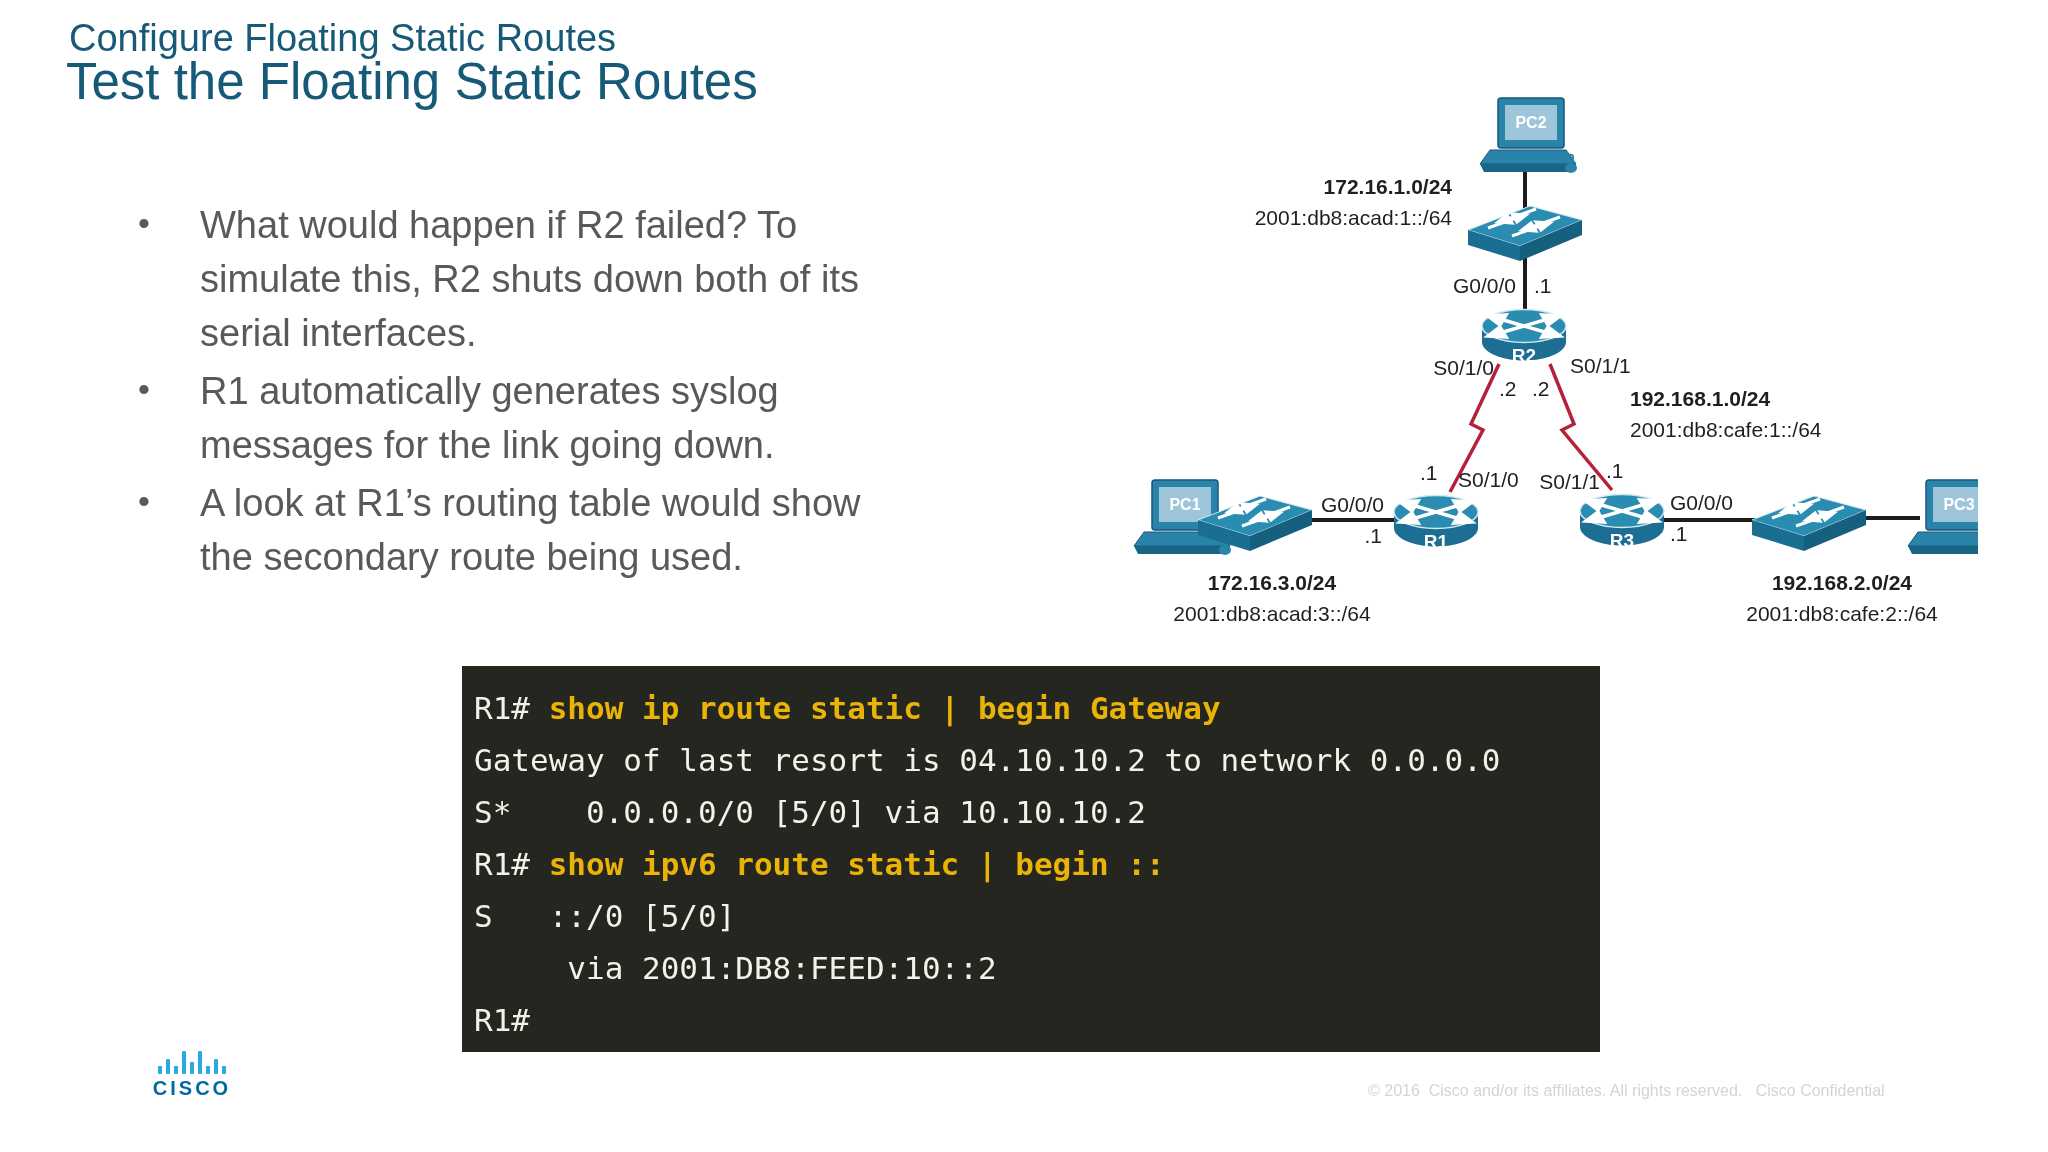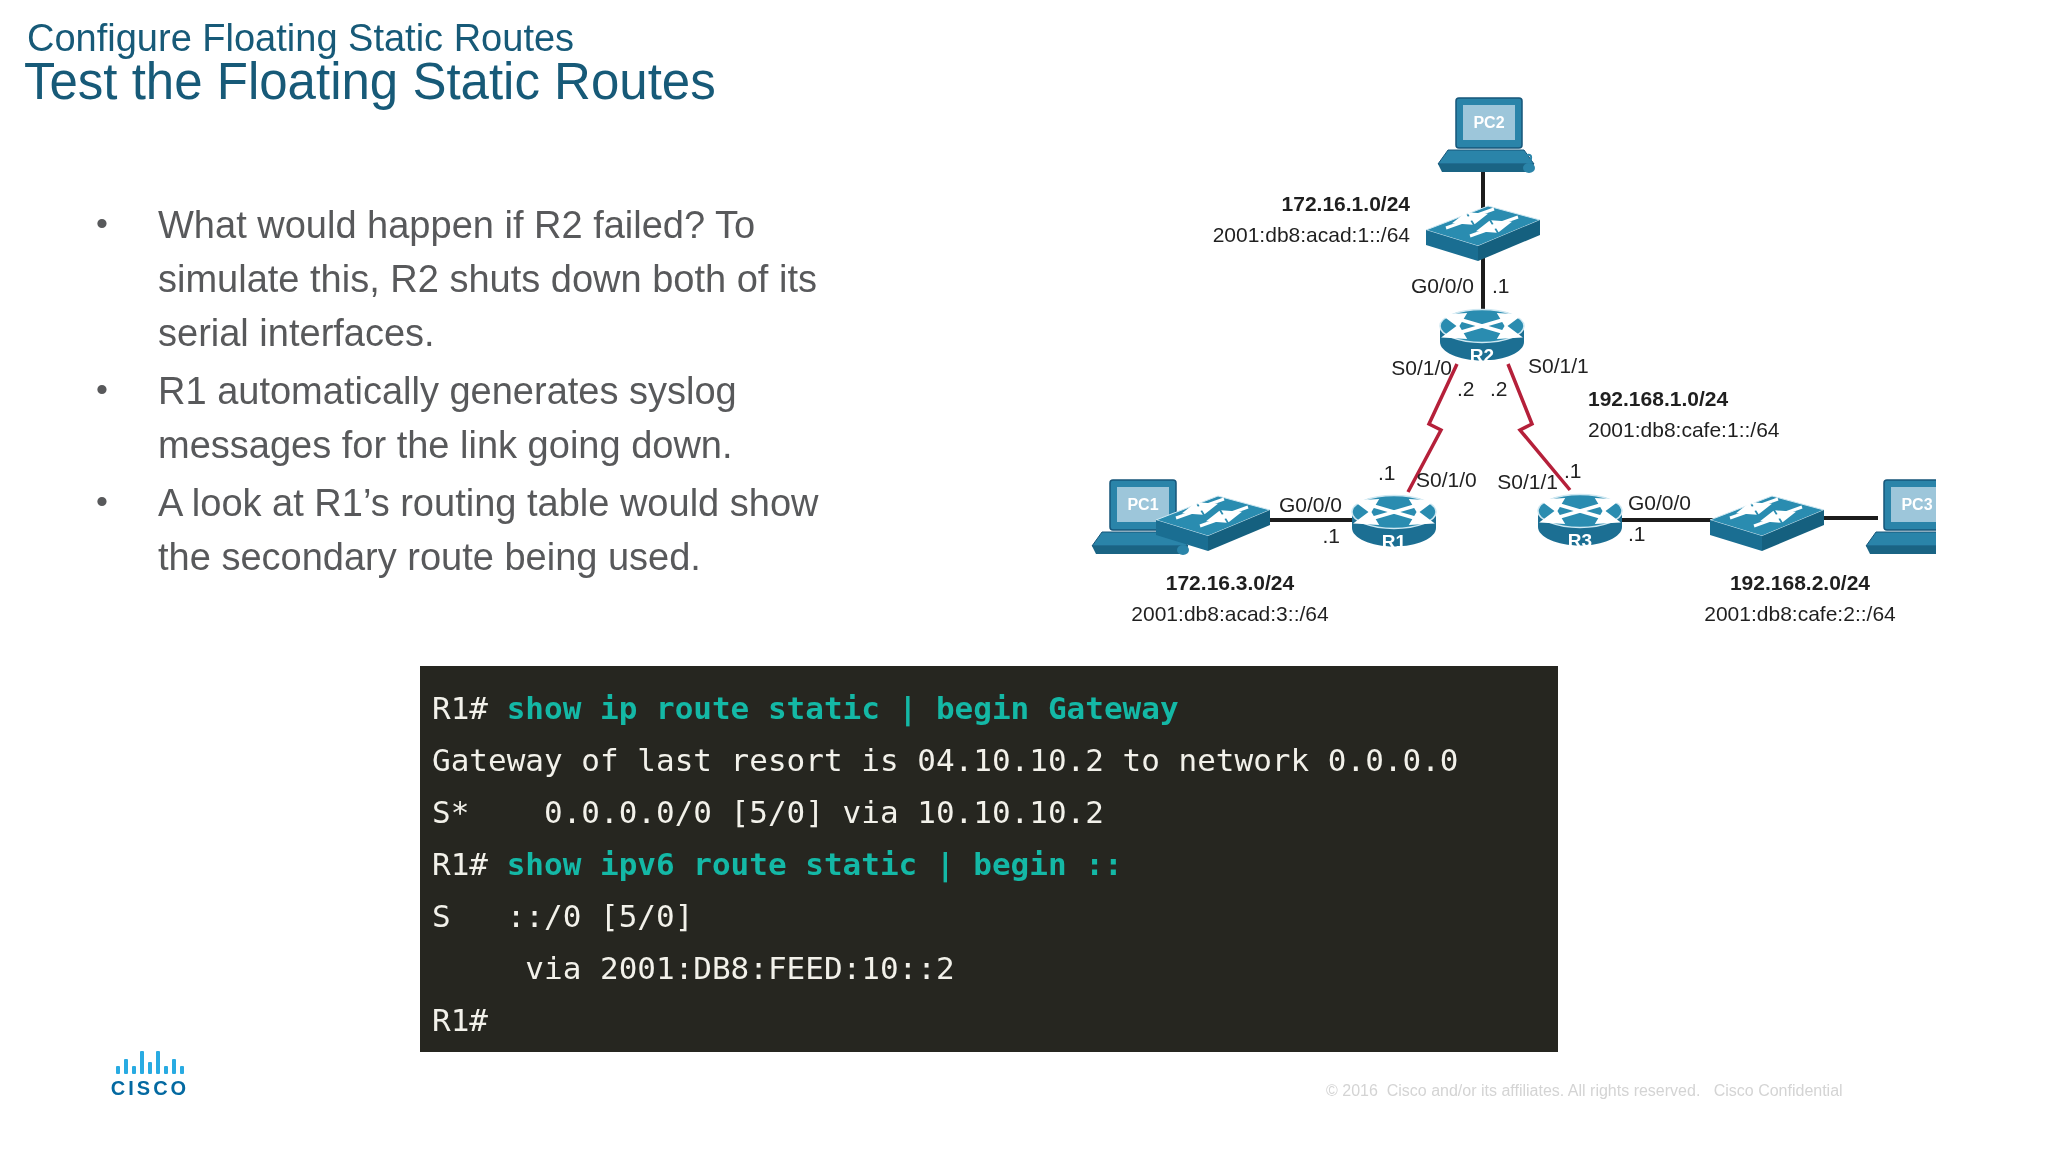--- a/index.html
+++ b/index.html
@@ -1,18 +1,18 @@
 <!DOCTYPE html>
 <html><head>
 <meta charset="utf-8">
 <style>
   html,body{margin:0;padding:0;background:#ffffff;}
   #slide{
     position:relative;width:1936px;height:1152px;background:#ffffff;
-    font-family:"Liberation Sans", sans-serif;overflow:hidden;
+    font-family:"Liberation Sans", sans-serif;overflow:hidden;margin-left:42px;
   }
   
   .pretitle{
     position:absolute;left:27px;top:16px;font-size:38px;line-height:44px;
     color:#175a78;font-weight:400;white-space:pre;
   }
   .maintitle{
     position:absolute;left:24px;top:48px;font-size:51px;line-height:68px;
     color:#175a78;font-weight:400;white-space:pre;
   }
@@ -38,21 +38,21 @@
   .ca{text-align:center;}
   
   .terminal{
     position:absolute;left:420px;top:666px;width:1138px;height:386px;
     background:#262620;box-sizing:border-box;padding:16px 10px 0 12px;
     font-family:"DejaVu Sans Mono", monospace;font-size:31px;line-height:52px;
     color:#f2f1ea;
   }
   .tl{white-space:pre;}
   .tl span{white-space:pre;}
-  .tc{font-weight:bold;color:#14b8a6;}
+  .tc{font-weight:bold;color:#eab308;}
   
   .footer-copy{
     position:absolute;left:1326px;top:1082px;font-size:16px;color:#d4d4d4;white-space:pre;
   }
   .footer-page{
     position:absolute;left:1945px;top:1082px;width:44px;font-size:16px;color:#cccccc;text-align:center;
   }
   .cisco-logo{position:absolute;left:110px;top:1050px;width:80px;}
   .logo-bars{display:flex;align-items:flex-end;justify-content:center;height:24px;gap:4px;}
   .logo-bars i{display:block;width:4px;background:#29abe2;border-radius:1px;}
@@ -221,21 +221,21 @@
       <rect x="20" y="2" width="66" height="50" rx="3" fill="#2a84a9" stroke="#16567a" stroke-width="1.5"></rect>
       <rect x="27" y="9" width="52" height="35" fill="#9dc6da"></rect>
       <polygon points="12,54 88,54 98,68 2,68" fill="#2a84a9" stroke="#16567a" stroke-width="1"></polygon>
       <polygon points="2,68 98,68 94,76 6,76" fill="#1a6484"></polygon>
       <path d="M88 60 q10 -4 6 6" fill="none" stroke="#2a84a9" stroke-width="2"></path>
       <ellipse cx="93" cy="72" rx="6" ry="5" fill="#2a84a9"></ellipse>
       <text x="53" y="32" text-anchor="middle" font-size="16" font-weight="bold" fill="#ffffff">PC3</text>
     </svg>
   </div>
 
-  <div class="netlabel ra" style="left:1150px;top:188px;width:260px;">
+  <div class="netlabel ra" style="left:1150px;top:171px;width:260px;">
     <div class="v4">172.16.1.0/24</div>
     <div class="v6">2001:db8:acad:1::/64</div>
   </div>
   <div class="netlabel" style="left:1588px;top:383px;width:300px;">
     <div class="v4">192.168.1.0/24</div>
     <div class="v6">2001:db8:cafe:1::/64</div>
   </div>
   <div class="netlabel ca" style="left:1080px;top:567px;width:300px;">
     <div class="v4">172.16.3.0/24</div>
     <div class="v6">2001:db8:acad:3::/64</div>

